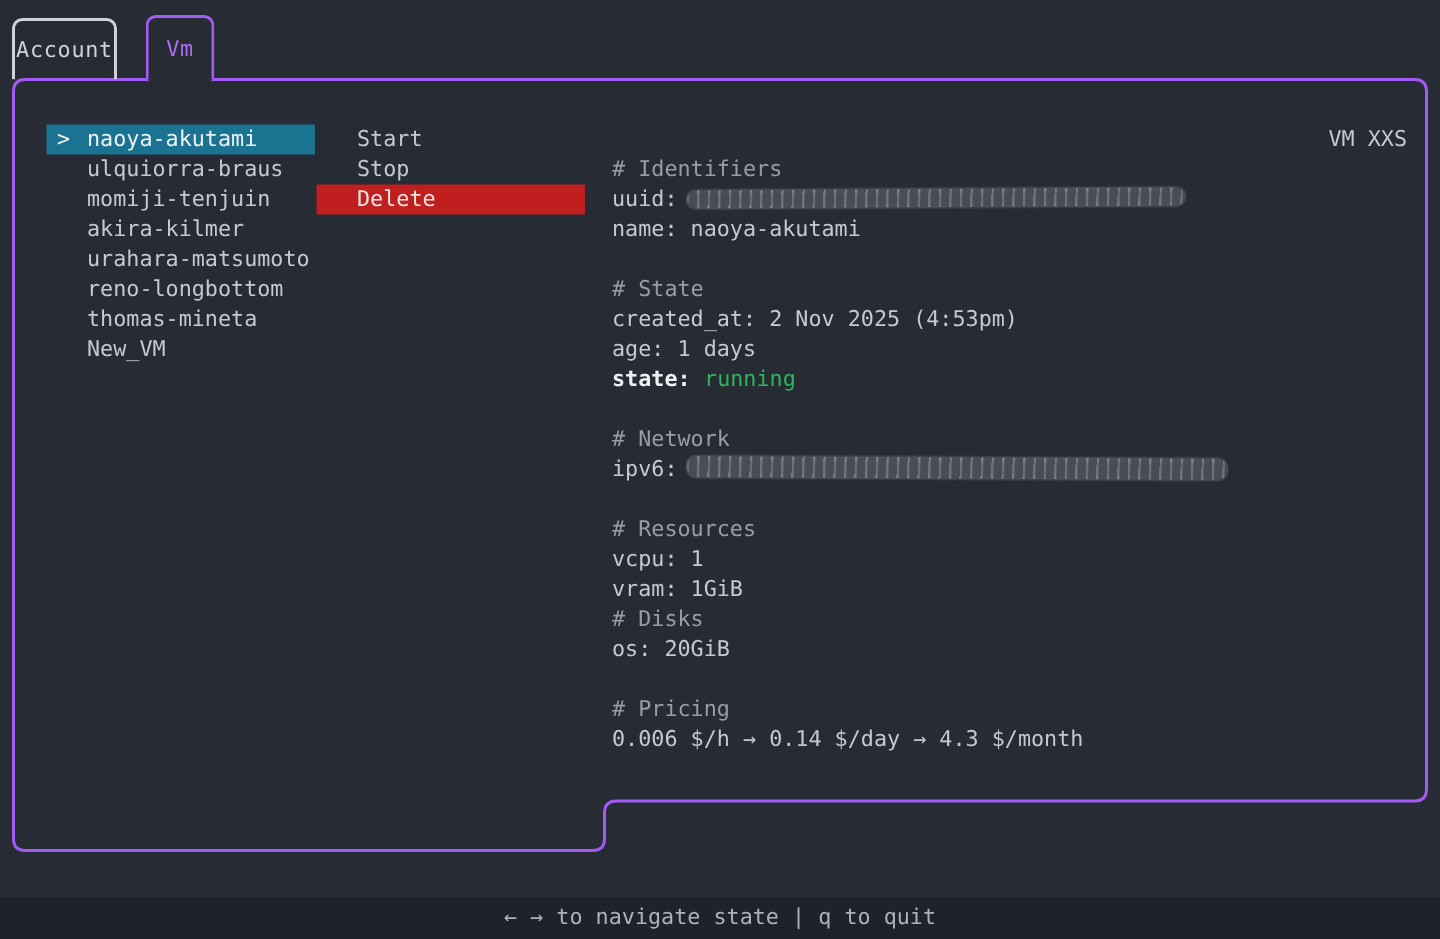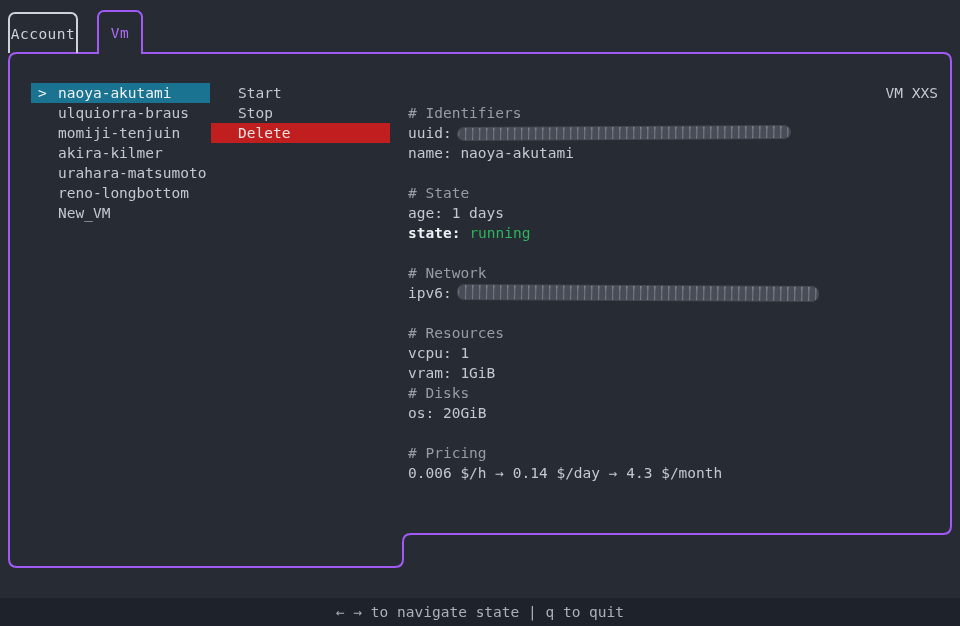--- a/index.html
+++ b/index.html
@@ -115,40 +115,42 @@
     <div class="vm-row"><span class="prefix"></span><span>ulquiorra-braus</span></div>
 
     <div class="vm-row"><span class="prefix"></span><span>momiji-tenjuin</span></div>
 
     <div class="vm-row"><span class="prefix"></span><span>akira-kilmer</span></div>
 
     <div class="vm-row"><span class="prefix"></span><span>urahara-matsumoto</span></div>
 
     <div class="vm-row"><span class="prefix"></span><span>reno-longbottom</span></div>
 
+    <div class="vm-row"><span class="prefix"></span><span>thomas-mineta</span></div>
 
     <div class="vm-row"><span class="prefix"></span><span>New_VM</span></div>
   </div>
 
 <div id="action-menu">
 
     <div class="action-row"><span>Start</span></div>
 
     <div class="action-row"><span>Stop</span></div>
 
     <div class="action-row danger"><span>Delete</span></div>
   </div>
 
 <div id="details">
   <div class="row size-row">VM XXS</div>
   <div class="row hdr"># Identifiers</div>
   <div class="row"><span class="kv-label">uuid:</span><span class="redact" id="uuid-redacted"></span></div>
   <div class="row">name: naoya-akutami</div>
   <div class="row"></div>
   <div class="row hdr"># State</div>
+  <div class="row">created_at: 2 Nov 2025 (4:53pm)</div>
   <div class="row">age: 1 days</div>
   <div class="row"><span class="kv-label bold">state:</span><span class="kv-val green">running</span></div>
   <div class="row"></div>
   <div class="row hdr"># Network</div>
   <div class="row"><span class="kv-label">ipv6:</span><span class="redact" id="ipv6-redacted"></span></div>
   <div class="row"></div>
   <div class="row hdr"># Resources</div>
   <div class="row">vcpu: 1</div>
   <div class="row">vram: 1GiB</div>
   <div class="row hdr"># Disks</div>

